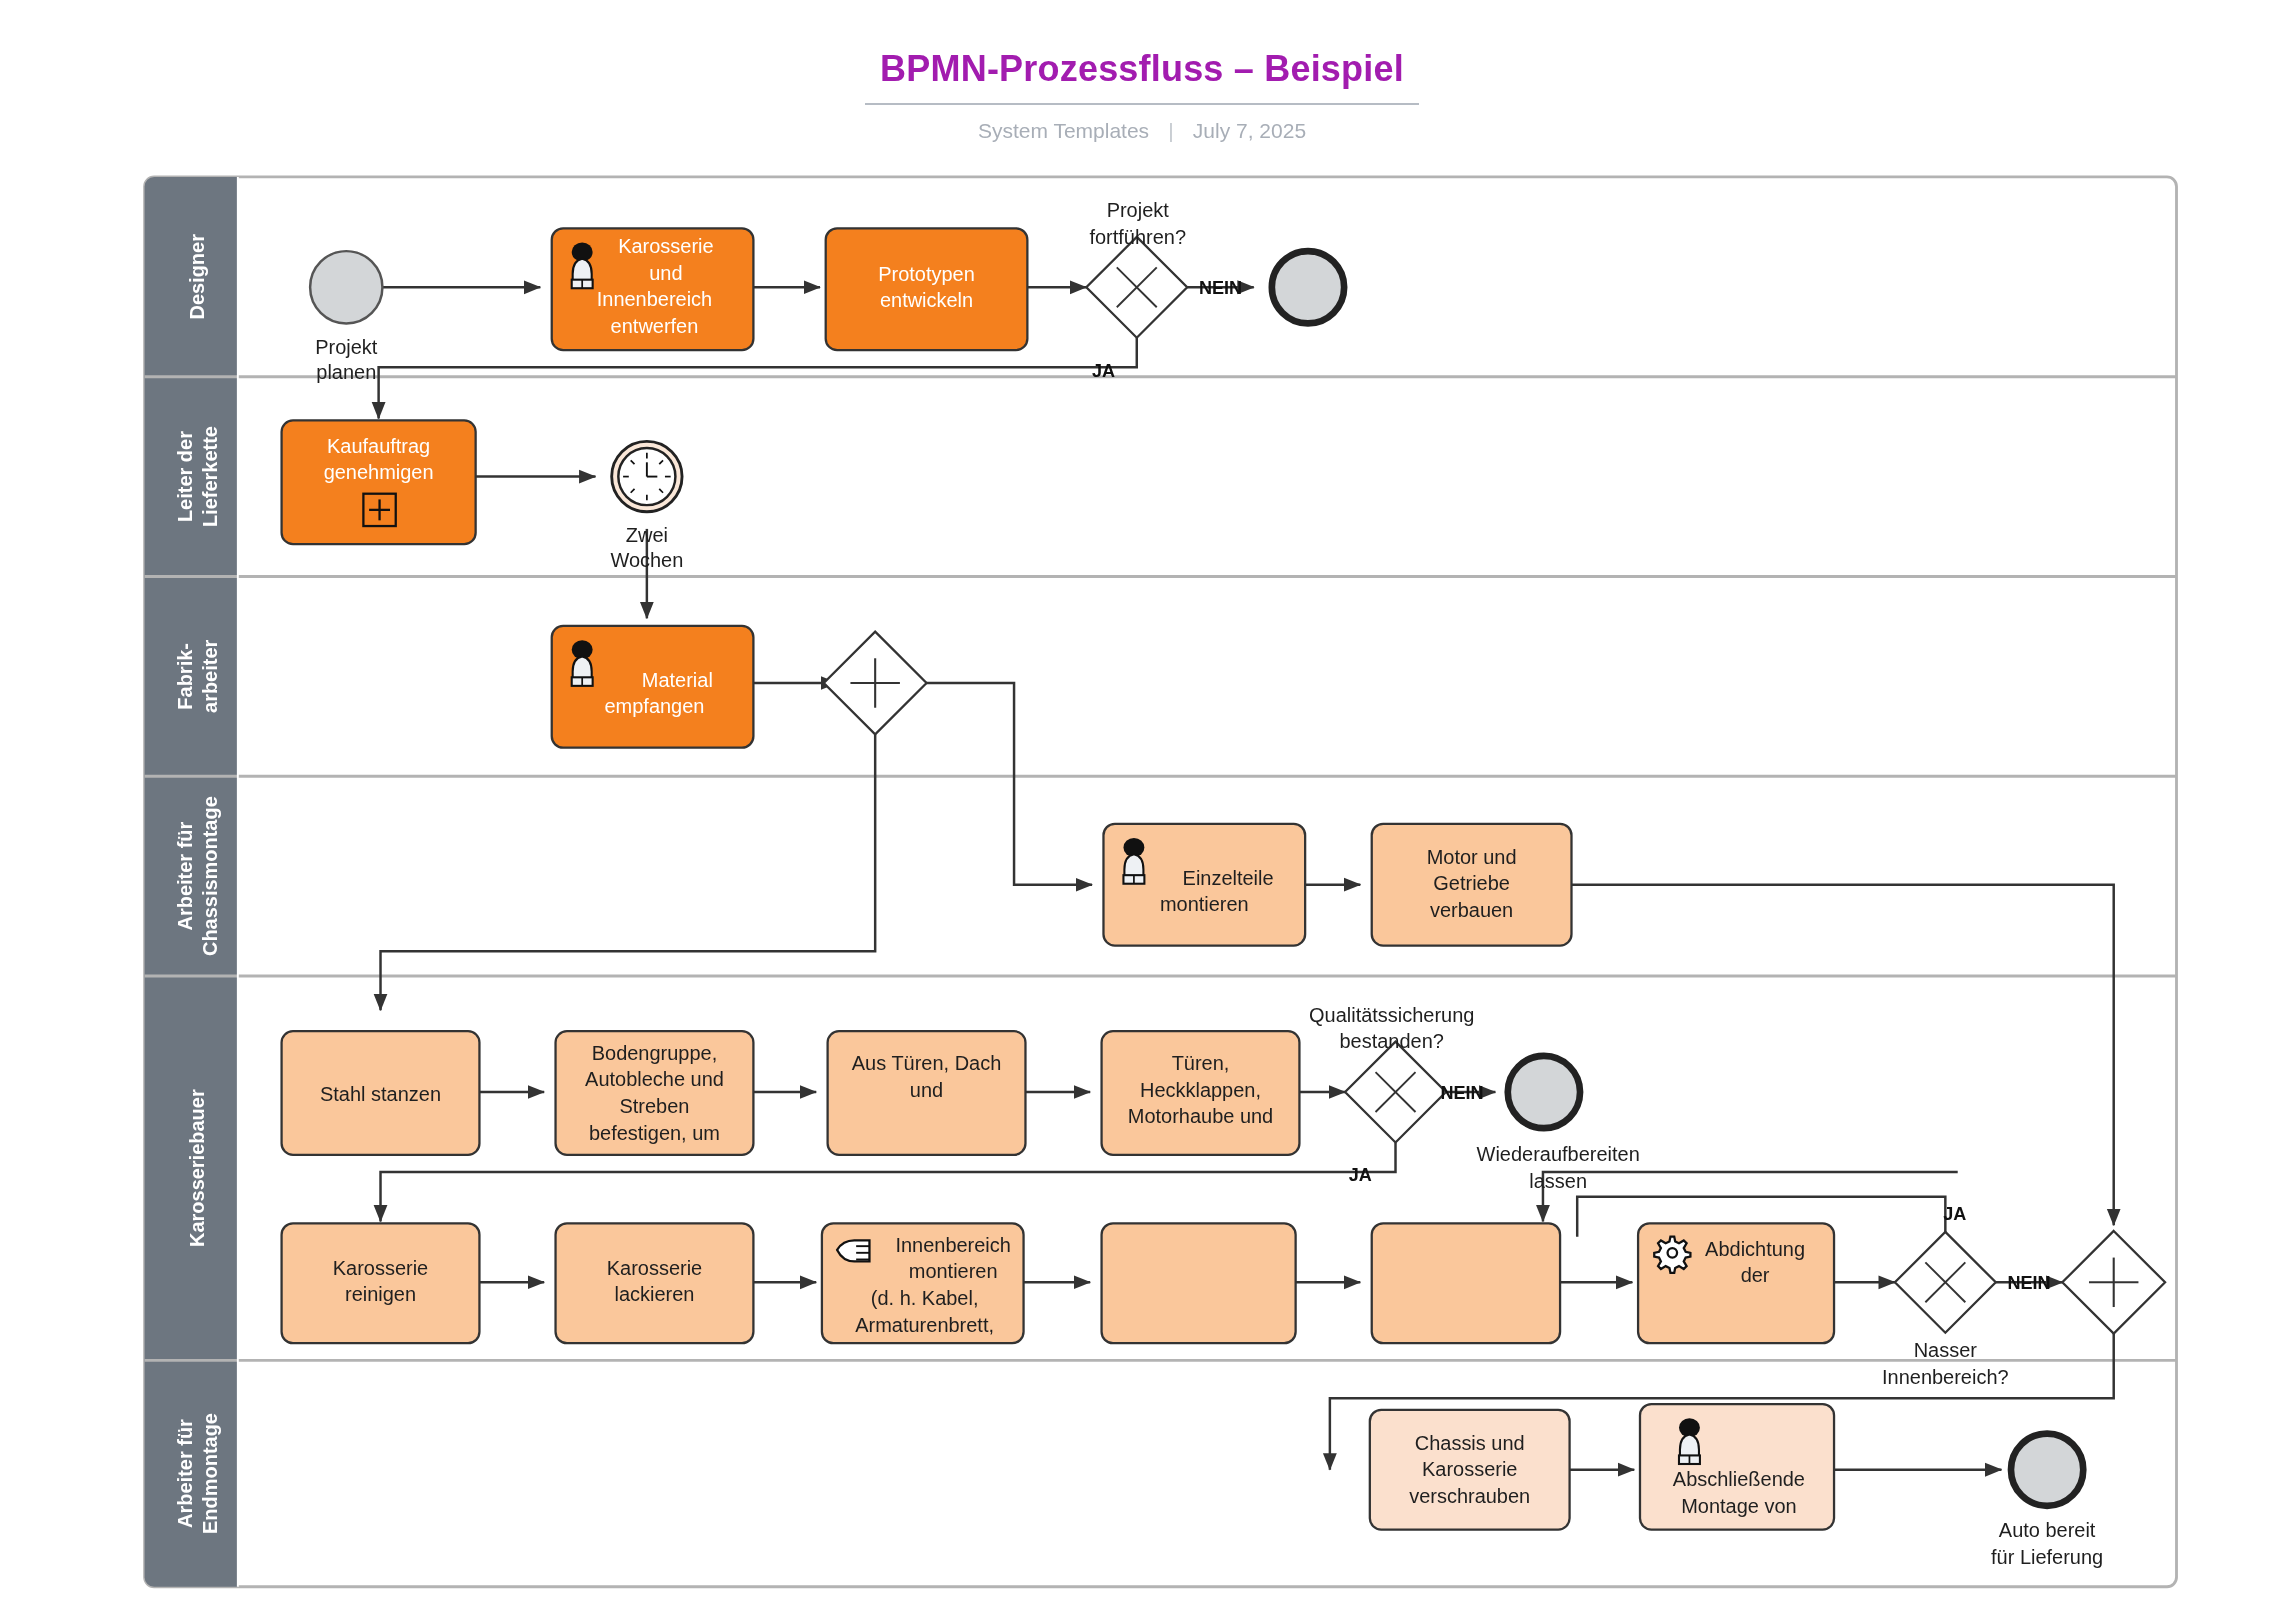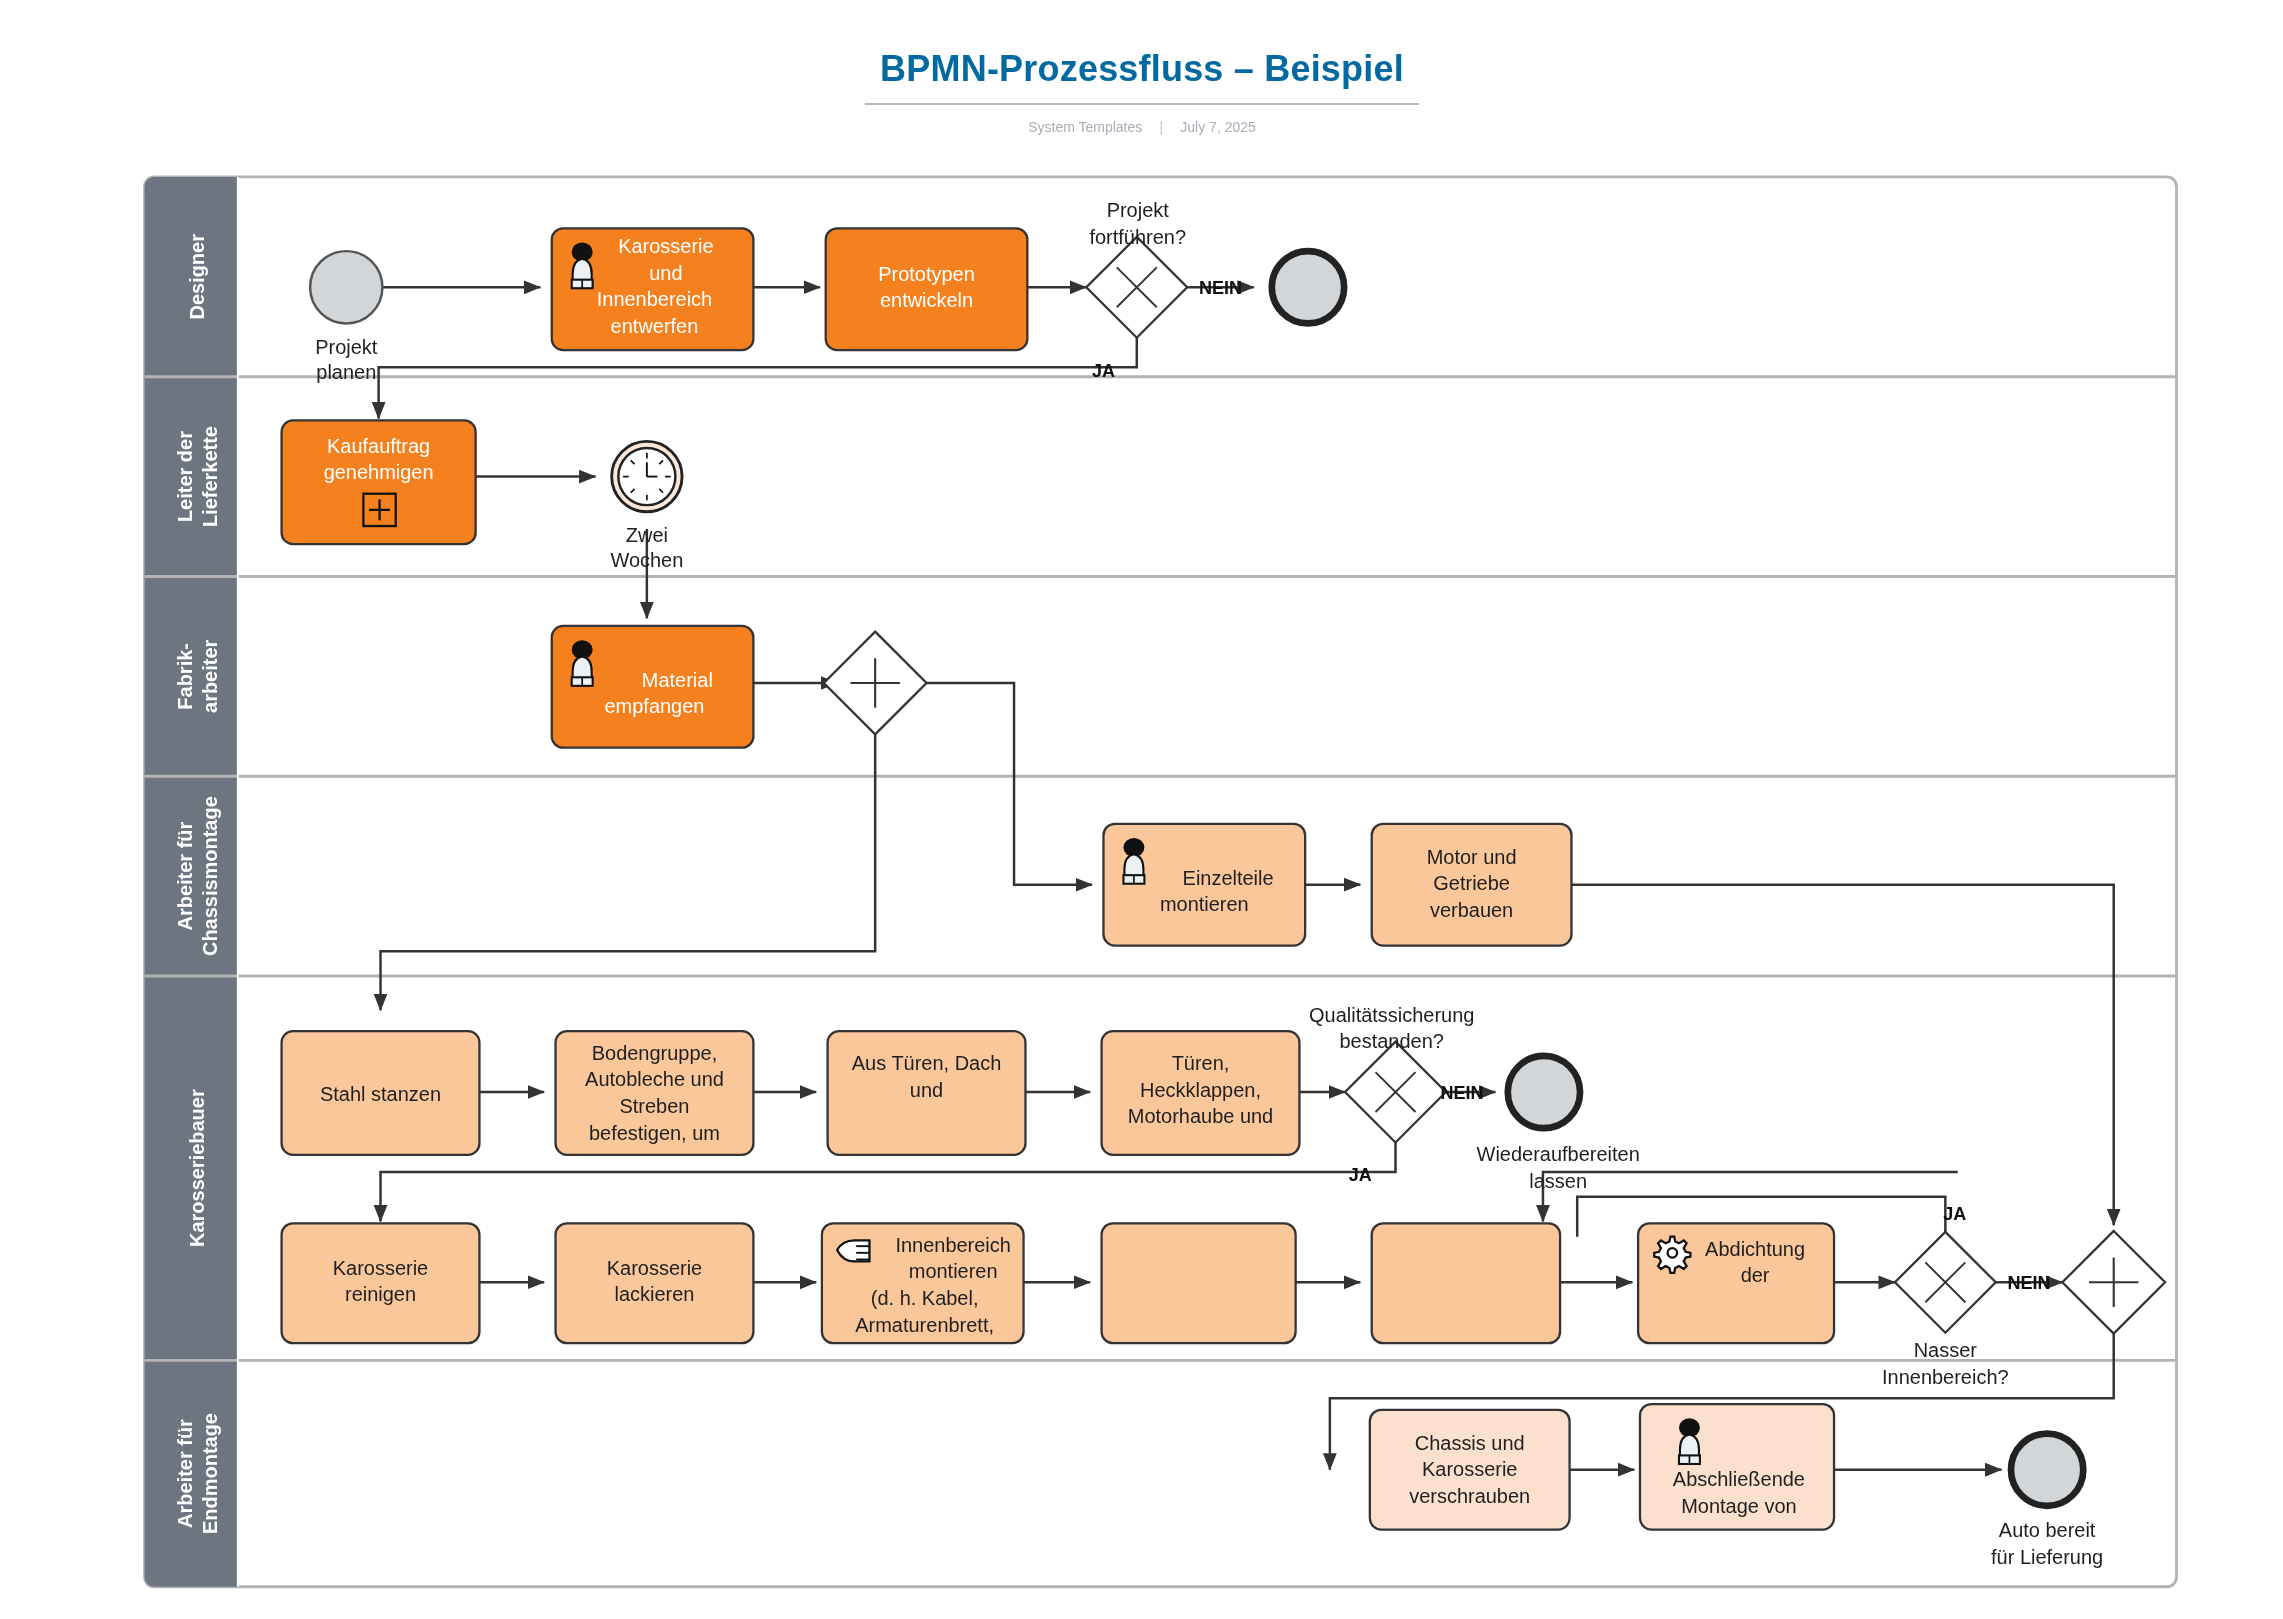--- a/index.html
+++ b/index.html
@@ -1,22 +1,22 @@
 <!DOCTYPE html>
 <html style="font-size:15px"><head>
 <meta charset="utf-8">
 <style>
   html,body{margin:0;padding:0;background:#ffffff;}
   body{width:2284px;height:1620px;font-family:"Liberation Sans",sans-serif;overflow:hidden;}
   #page{position:relative;width:2284px;height:1620px;background:#fff;}
 
   .hdr{position:absolute;left:0;right:0;top:48px;text-align:center;}
-  .hdr-title{font-size:36px;font-weight:bold;color:#0369a1;letter-spacing:0.2px;
+  .hdr-title{font-size:36px;font-weight:bold;color:#a21caf;letter-spacing:0.2px;
              display:inline-block;padding:0 15px 13.3px 15px;border-bottom:2.9px solid #b6bcc4;}
-  .hdr-sub{margin-top:13.3px;font-size:14px;color:#a8aeb7;}
+  .hdr-sub{margin-top:13.3px;font-size:21px;color:#a8aeb7;}
   .hdr-sep{display:inline-block;margin:0 13.3px;color:#c3c8ce;}
 
   svg{position:absolute;left:0;top:0;}
   .lane-label{fill:#fff;font-size:21px;font-weight:bold;font-family:"Liberation Sans",sans-serif;}
   .tasktxt{font-size:21px;font-family:"Liberation Sans",sans-serif;}
   .tasktxt.dark{fill:#1f1f1f;}
   .tasktxt.light{fill:#ffffff;}
   .evtxt{font-size:21px;fill:#1f1f1f;font-family:"Liberation Sans",sans-serif;}
   .flowlbl{font-size:19px;font-weight:bold;fill:#111;font-family:"Liberation Sans",sans-serif;}
   .gwlbl{font-size:21px;fill:#1f1f1f;font-family:"Liberation Sans",sans-serif;}

